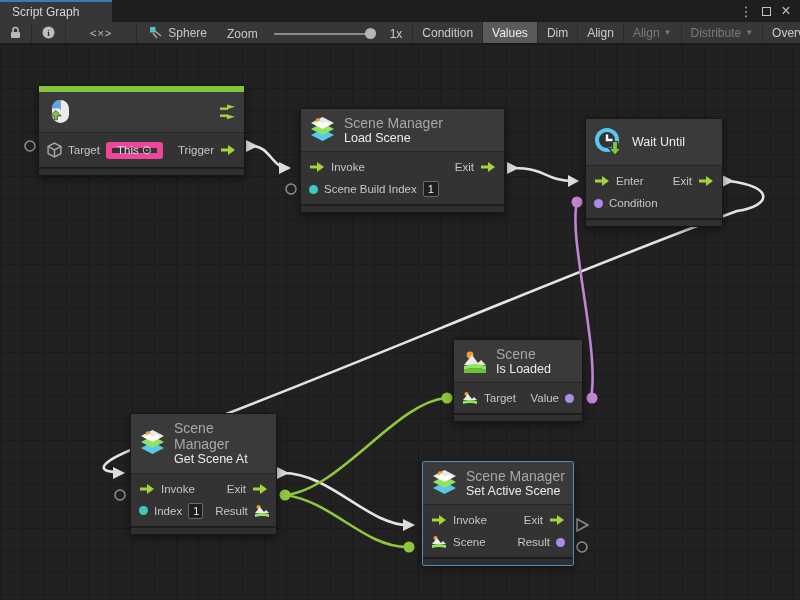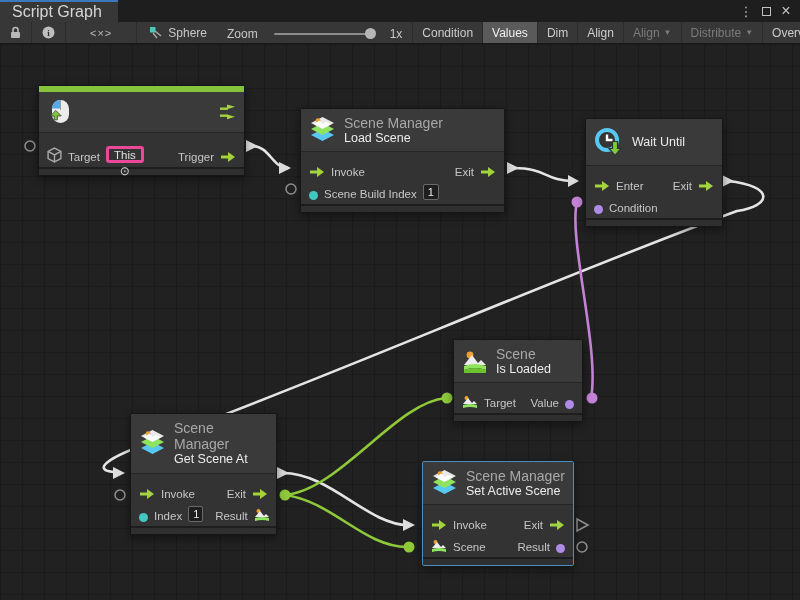--- a/index.html
+++ b/index.html
@@ -3,21 +3,21 @@
 <meta charset="utf-8">
 <style>
   * { margin:0; padding:0; box-sizing:border-box; }
   html,body { width:800px; height:600px; overflow:hidden; background:#111;
               font-family:"Liberation Sans", sans-serif; }
   .window { width:800px; height:600px; display:flex; flex-direction:column; background:#212121; }
 
   
   .tabbar { height:22px; background:#1e1e1e; display:flex; align-items:stretch; flex:0 0 22px; }
   .tab { background:#373737; border-top:2px solid #3C79BB; padding:0 16px 0 12px;
-         display:flex; align-items:center; font-size:16px; color:#D6D6D6; min-width:112px; }
+         display:flex; align-items:center; font-size:12px; color:#D6D6D6; min-width:112px; }
   .winctrls { margin-left:auto; display:flex; align-items:center; gap:4px; padding-right:6px; color:#C2C2C2; }
   .winctrls .wbtn { width:16px; height:16px; display:flex; align-items:center; justify-content:center; font-size:13px; }
   .maxbox { width:9px; height:9px; border:1.5px solid #C2C2C2; display:inline-block; }
 
   
   .toolbar { height:22px; flex:0 0 22px; background:#373737; border-bottom:1px solid #191919;
              display:flex; align-items:stretch; font-size:12px; color:#C9C9C9; }
   .tbtn { display:flex; align-items:center; justify-content:center; padding:0 8px;
           border-right:1px solid #2B2B2B; }
   .tbtn.icon-btn { padding:0 10px; }
@@ -43,29 +43,29 @@
   .node { position:absolute; z-index:2; background:#333333; border:1px solid #161616;
           border-radius:2px; box-shadow:0 3px 8px rgba(0,0,0,.45); }
   .node.selected { border:1px solid #4A8FBF; }
   .nbar { height:6px; background:#86C43D; }
   .nhead { background:#3A3A3A; display:flex; align-items:center; gap:8px; padding:6px 8px;
            border-bottom:1px solid #262626; }
   .ntitles { line-height:1.15; }
   .ncat { font-size:14px; color:#A8A8A8; }
   .ntitle { font-size:12.5px; color:#ECECEC; }
   .nbody { padding:4px 0; background:#333333; }
-  .prow { height:22px; display:flex; align-items:flex-end; gap:6px; padding:0 8px;
+  .prow { height:22px; display:flex; align-items:center; gap:6px; padding:0 8px;
           font-size:11.5px; color:#C6C6C6; }
   .prow .spacer { flex:1; }
   .nfoot { height:8px; background:#2F2F2F; border-top:2px solid #1D1D1D; }
   .dot { width:9px; height:9px; border-radius:50%; display:inline-block; flex:0 0 9px; }
   .valbox { background:#1E1E1E; border:1px solid #6A6A6A; border-radius:2px; min-width:15px;
             padding:1px 4px; font-size:11px; color:#EDEDED; text-align:center; }
-  .pill { border:3px solid #ec4899; border-radius:3px; padding:0 5px; display:inline-flex;
-          align-items:center; gap:3px; font-size:11.5px; color:#E0E0E0; height:17px;flex-direction:column; }
+  .pill { border:6px solid #ec4899; border-radius:3px; padding:0 5px; display:inline-flex;
+          align-items:center; gap:3px; font-size:11.5px; color:#E0E0E0; height:17px; }
   .pill .tgt { font-size:12px; color:#CFCFCF; }
   .evrow { height:26px; }
   .icn { display:inline-flex; align-items:center; justify-content:center; flex:0 0 auto; }
 </style>
 </head>
 <body>
 
 <div class="window">
 
   <div class="tabbar">

